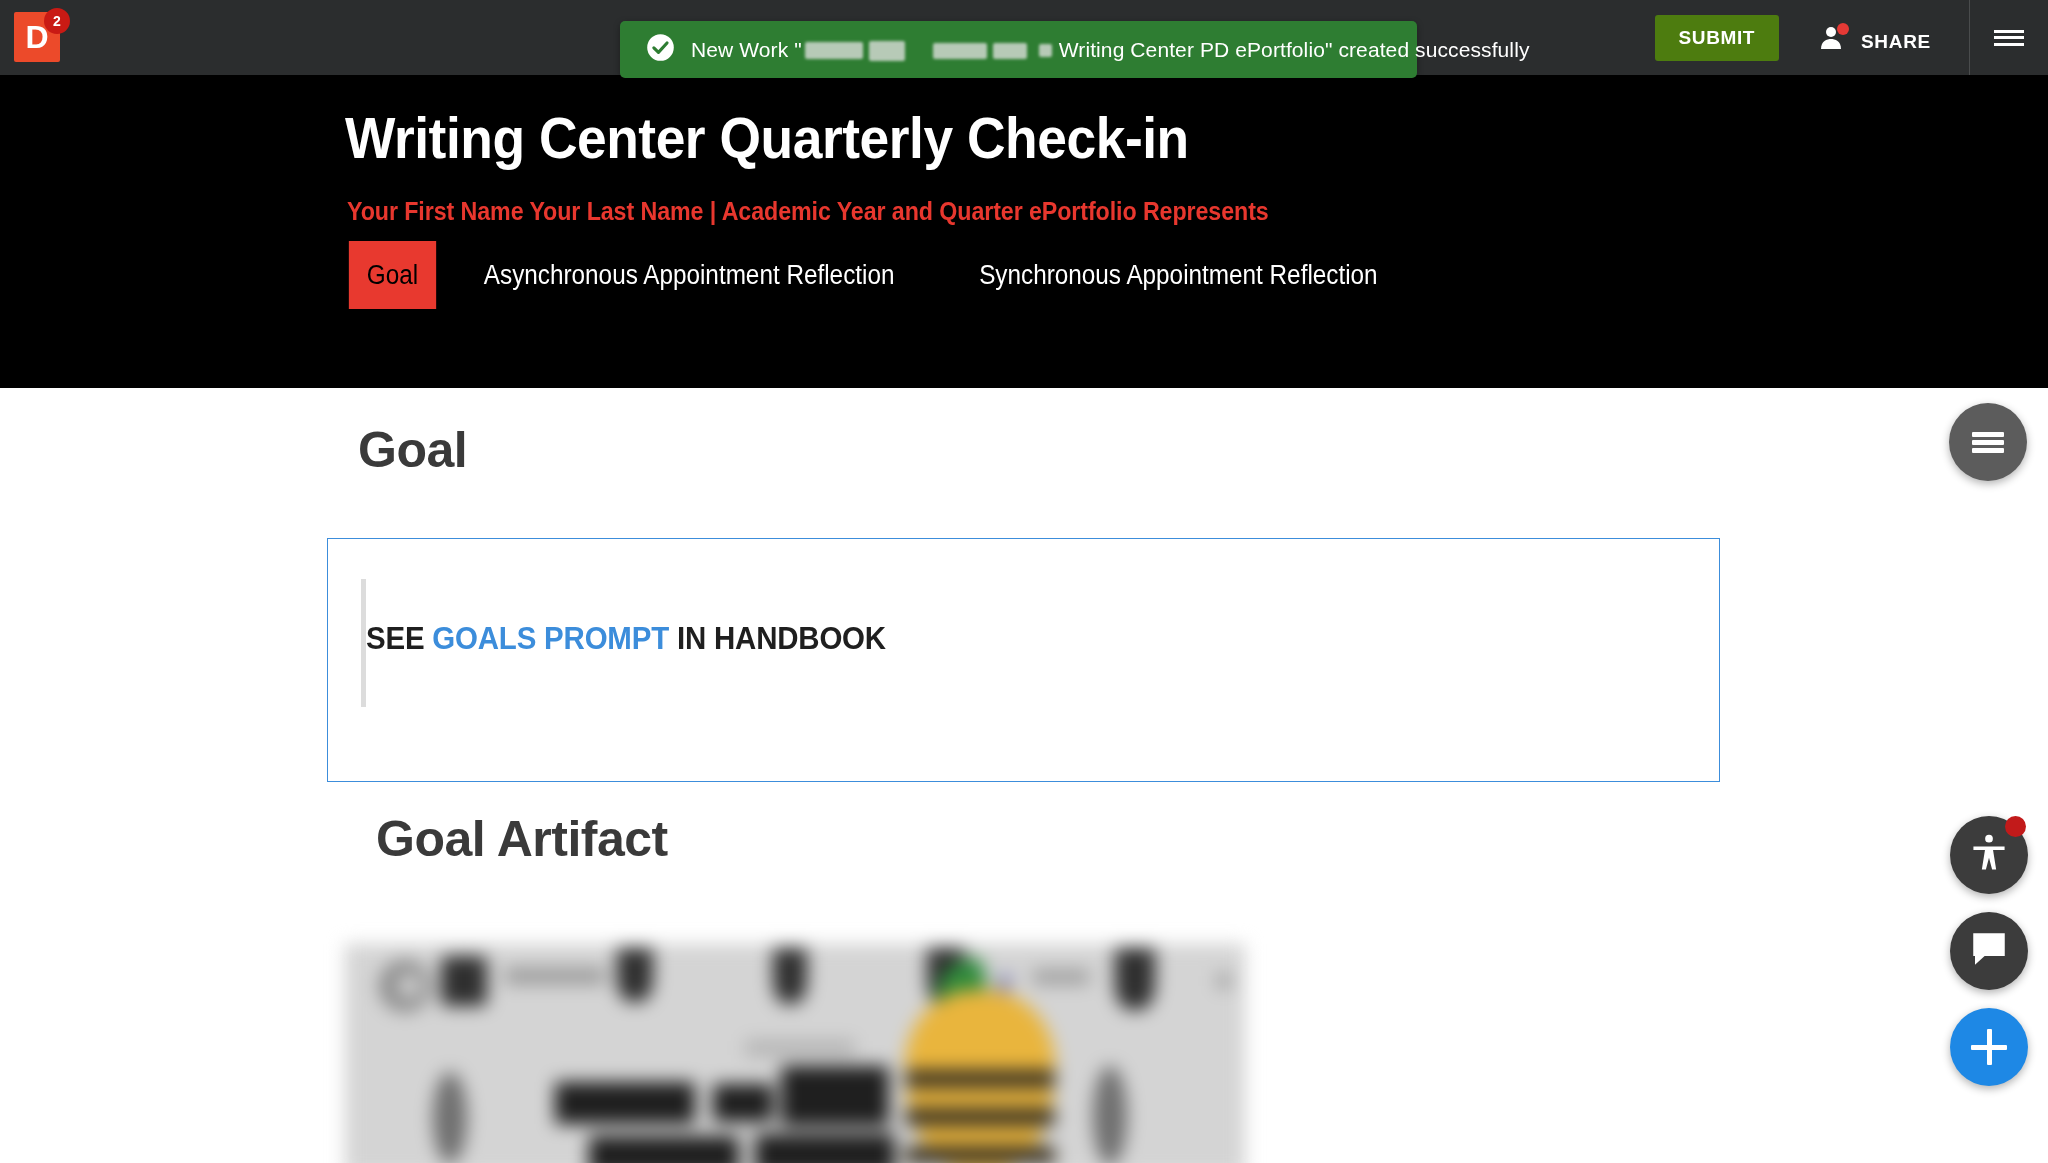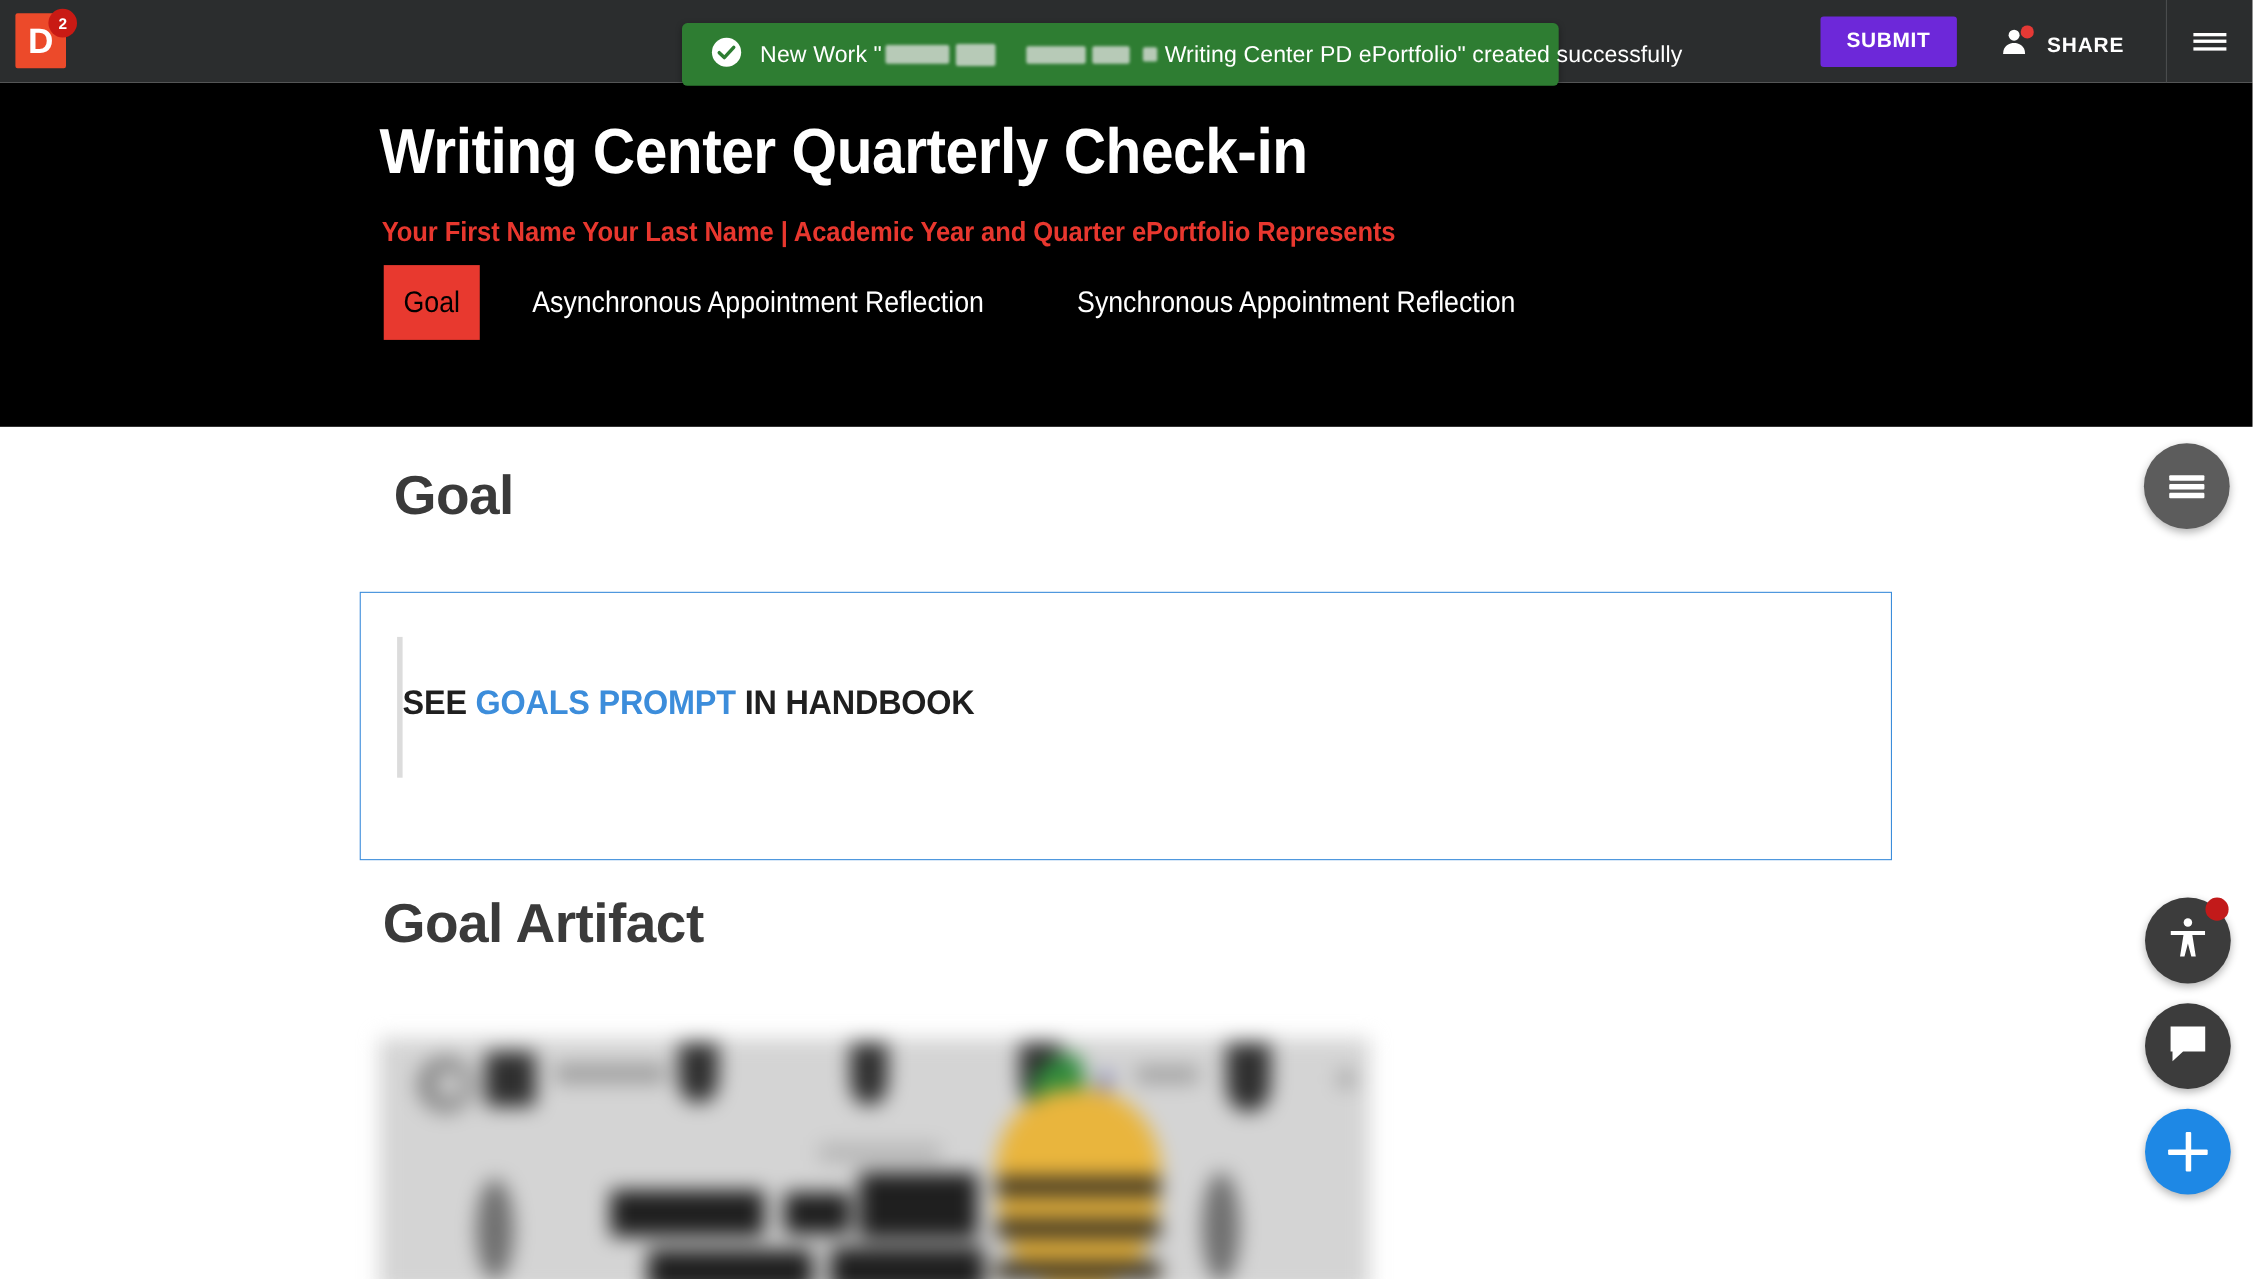--- a/index.html
+++ b/index.html
@@ -72,21 +72,21 @@
   }
 
   .topbar-right {
     position: absolute;
     right: 0; top: 0;
     height: 75px;
     display: flex;
     align-items: center;
   }
   .submit-btn {
-    background: #6d28d9;
+    background: #4d7c0f;
     color: #ffffff;
     border: none;
     font-size: 19px;
     font-weight: bold;
     letter-spacing: 0.6px;
     padding: 12px 24px;
     border-radius: 3px;
     cursor: pointer;
     font-family: "Liberation Sans", sans-serif;
   }
@@ -228,21 +228,21 @@
 
   .section-heading {
     position: absolute;
     color: #3a3a3a;
     font-size: 50px;
     font-weight: bold;
     letter-spacing: -0.5px;
     font-family: "Liberation Sans", sans-serif;
   }
   #goal-heading { left: 358px; top: 33px; }
-  #artifact-heading { left: 348px; top: 422px; }
+  #artifact-heading { left: 376px; top: 422px; }
 
   .goal-box {
     position: absolute;
     left: 327px;
     top: 150px;
     width: 1393px;
     height: 244px;
     border: 1px solid #3c8ddb;
     background: #ffffff;
   }

